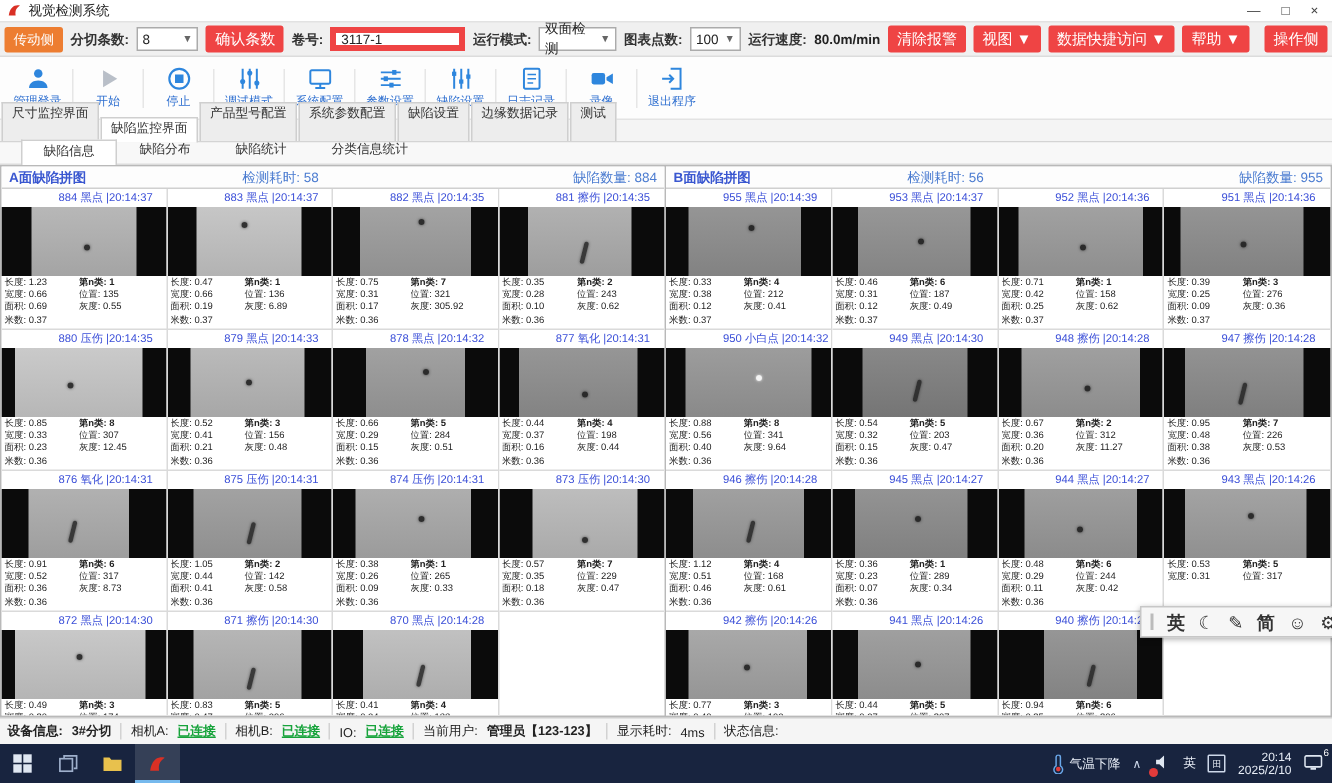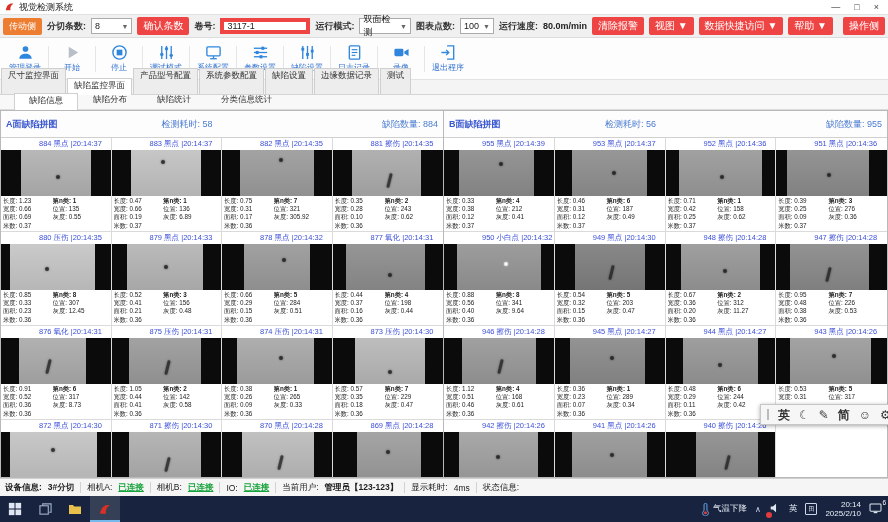--- a/index.html
+++ b/index.html
@@ -36,21 +36,21 @@
   .tab { padding:1px 6px 12px; border:1px solid #cfcfcf; border-bottom:none; background:#ededed; margin-right:1px; color:#333; white-space:nowrap; }
   .tab.active { background:#fff; position:relative; top:1px; padding-bottom:3px; }
   .subtabs { height:15px; background:#f8f8f8; display:flex; align-items:flex-end; font-size:8.5px; border-bottom:1px solid #dcdcdc; padding-left:14px; }
   .subtab { padding:1px 14px 2px; color:#333; border:1px solid transparent; white-space:nowrap; }
   .subtab.active { background:#fff; border:1px solid #cfcfcf; border-bottom:none; position:relative; top:1px; padding-bottom:3px; }
 
   
   .panels { display:flex; height:368px; background:#eee; }
   .panel { width:444px; background:#fff; border:1px solid #b9b9b9; display:flex; flex-direction:column; overflow:hidden; }
   .panel + .panel { border-left:none; }
-  .panel-header { height:27px; min-height:15px; display:flex; align-items:center; font-size:9px; padding:0 5px; border-bottom:1px solid #d0d0d0; background:#fdfdfd; }
+  .panel-header { height:15px; min-height:15px; display:flex; align-items:center; font-size:9px; padding:0 5px; border-bottom:1px solid #d0d0d0; background:#fdfdfd; }
   .p-title { font-weight:bold; color:#3a57d0; width:36%; }
   .p-time { width:34%; color:#4a7bd0; }
   .p-count { width:30%; color:#4a7bd0; text-align:right; }
   .cells { flex:1; display:grid; grid-template-columns:repeat(4,1fr); grid-auto-rows:94px; overflow:hidden; }
   .cell { border-right:1px solid #dadada; border-bottom:1px solid #dadada; background:#fff; display:flex; flex-direction:column; overflow:hidden; }
   .cell:nth-child(4n) { border-right:none; }
   .cell-h { height:12px; min-height:12px; font-size:7.5px; color:#3b4fd8; padding:1px 2px 0; white-space:nowrap; overflow:hidden;margin-left:36px; }
   .cell-img { height:46px; min-height:46px; position:relative; margin:0; background-image:linear-gradient(rgba(255,255,255,.07),rgba(0,0,0,.08)); }
   .band { position:absolute; top:0; bottom:0; background:#0b0b0b; }
   .mark { position:absolute; }
@@ -66,21 +66,21 @@
   .statusbar .b { font-weight:bold; }
   .statusbar .green { color:#17a33b; font-weight:bold;text-decoration:underline; }
   .sdiv { width:1px; height:11px; background:#d2d2d2; }
 
   
   .taskbar { height:26px; background:#18243f; display:flex; align-items:center; color:#e8eef7; }
   .tb-item { width:30px; height:26px; display:flex; align-items:center; justify-content:center; }
   .tb-item svg { display:block; }
   .tb-app.active { background:rgba(255,255,255,.13); box-shadow:inset 0 -2px 0 #76b9ed; }
   .tb-right { margin-left:auto; display:flex; align-items:center; gap:8px; font-size:8.5px; padding-right:6px; }
-  .tb-weather { display:flex; align-items:center; gap:3px; }
+  .tb-weather { display:flex; align-items:flex-end; gap:3px; }
   .tb-chevron { font-size:8px; color:#cdd8ea; }
   .tb-speaker { position:relative; }
   .tb-speaker .badge { position:absolute; left:-3px; bottom:-2px; width:6px; height:6px; border-radius:50%; background:#e23b3b; }
   .ime-sq { width:12px; height:12px; border:1px solid #cdd8ea; border-radius:1px; display:flex; align-items:center; justify-content:center; font-size:6px; }
   .tb-clock { text-align:right; font-size:8px; line-height:9px; }
   .tb-tray { position:relative; }
   .tb-tray .cnt { position:absolute; right:-4px; top:-4px; font-size:6.5px; color:#fff; }
 
   
   .imebar { position:absolute; left:760px; top:404px; height:21px; display:flex; align-items:center; gap:9px; padding:0 9px 0 6px; background:#f6f6f6; border:1px solid #c7c7c7; box-shadow:0 1px 4px rgba(0,0,0,.35); z-index:20; font-size:12px; color:#333; }
@@ -526,34 +526,20 @@
           <div class="cell-img" style="background-color: rgb(188, 188, 188);">
             <div class="band bl" style="left: 0px; width: 18%;"></div>
             <div class="band br" style="left: 84%; right: 0px;"></div>
             <div class="mark streak" style="left: 52%; top: 50%;"></div>
           </div>
           <div class="cell-info">
             <div>长度: 0.41</div>
             <div>第n类: 4</div>
             <div>宽度: 0.24</div>
             <div>位置: 188</div>
-          </div>
-        </div>
-        <div class="cell">
-          <div class="cell-h">869 黑点 |20:14:28</div>
-          <div class="cell-img" style="background-color: rgb(158, 158, 158);">
-            <div class="band bl" style="left: 0px; width: 22%;"></div>
-            <div class="band br" style="left: 80%; right: 0px;"></div>
-            <div class="mark dot" style="left: 48%; top: 40%;"></div>
-          </div>
-          <div class="cell-info">
-            <div>长度: 0.62</div>
-            <div>第n类: 6</div>
-            <div>宽度: 0.33</div>
-            <div>位置: 251</div>
           </div>
         </div>
       </div>
     </div>
     <div class="panel">
       <div class="panel-header">
         <span class="p-title">B面缺陷拼图</span>
         <span class="p-time">检测耗时:  56</span>
         <span class="p-count">缺陷数量:  955</span>
       </div>

